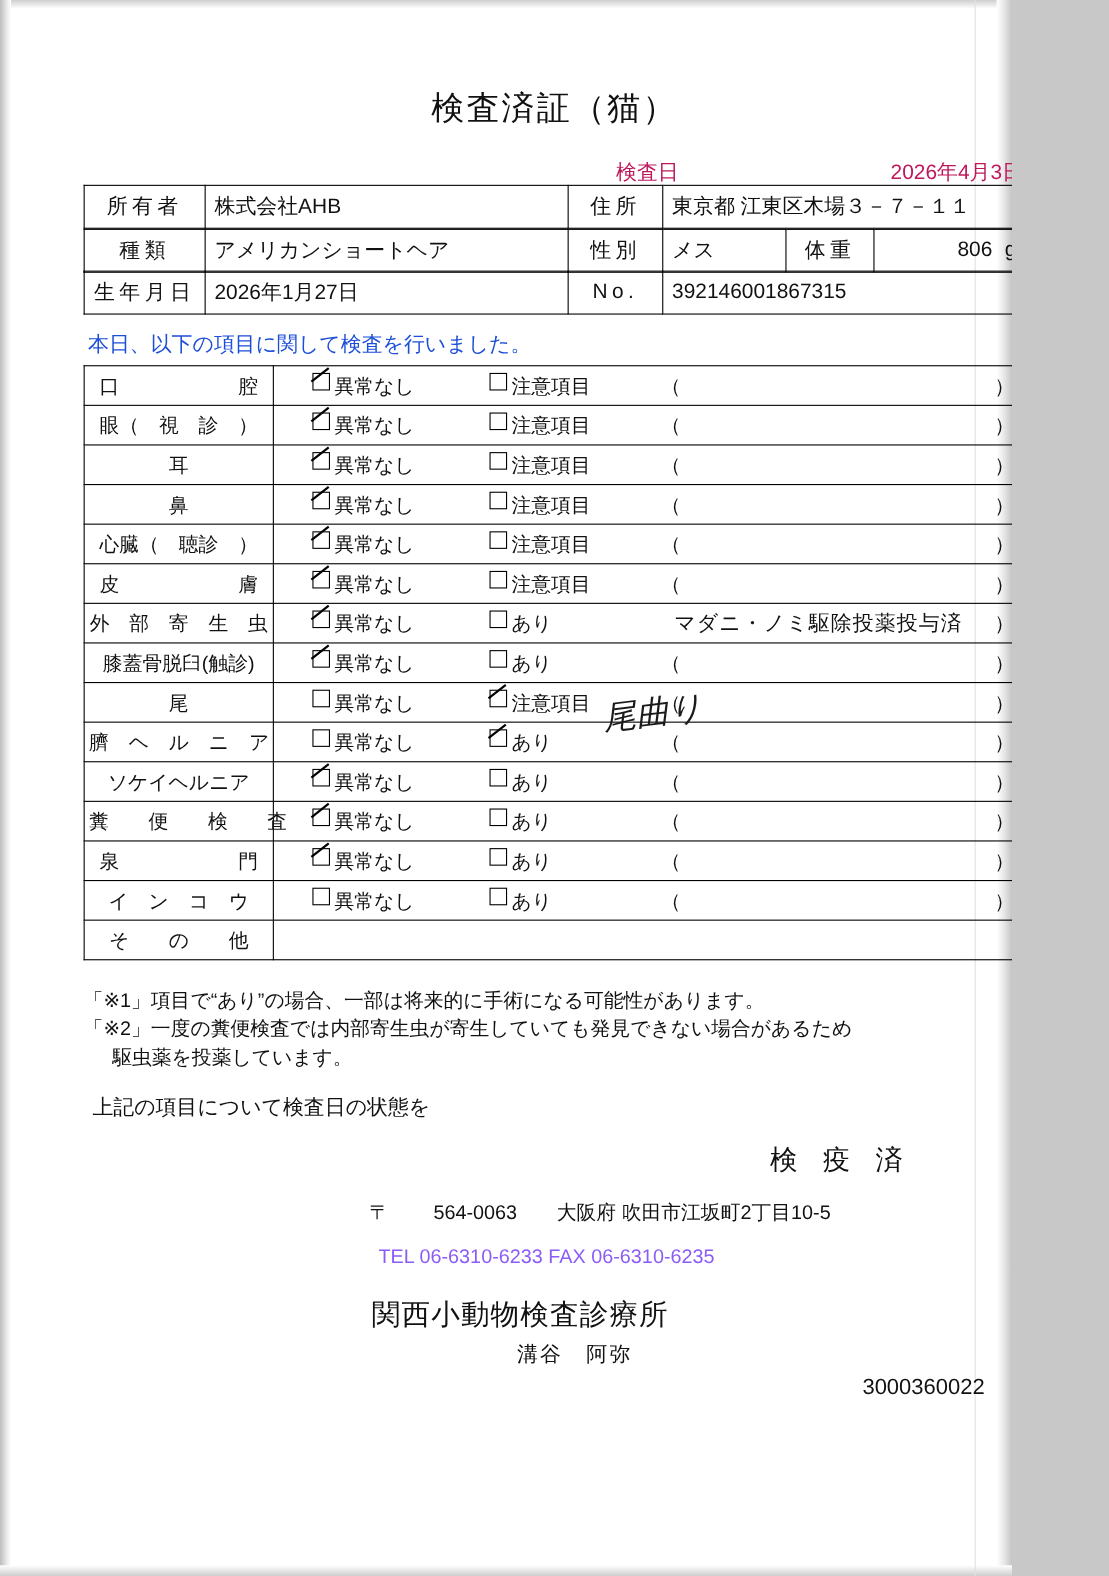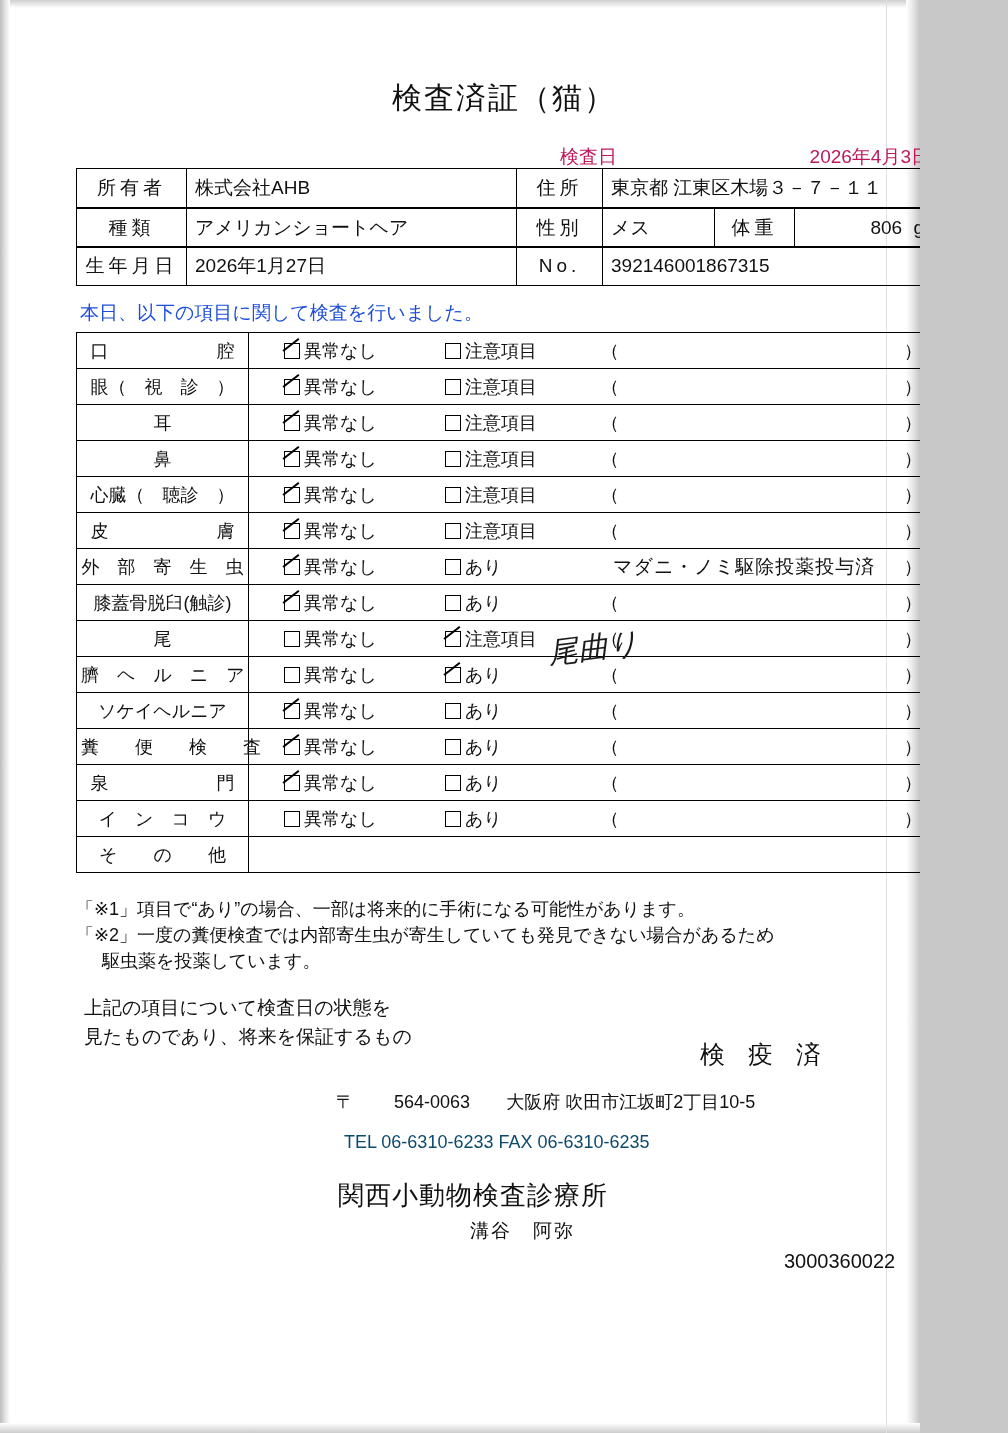--- a/index.html
+++ b/index.html
@@ -134,21 +134,20 @@
     padding: 0 6px;
     position: relative;
   }
   .opt-row {
     display: flex;
     align-items: center;
     height: 33px;
   }
   .opt {
     display: inline-flex;
-    align-items: center;
     white-space: nowrap;
     padding-left: 29px;
   }
   .opt .box {
     display: inline-block;
     width: 14px;
     height: 14px;
     border: 1.5px solid #000;
     margin-right: 4px;
     position: relative;
@@ -230,21 +229,21 @@
     font-size: 18px;
     color: #111;
   }
   .addr .zip-gap { display: inline-block; width: 30px; }
   .addr .gap2 { display: inline-block; width: 26px; }
   .tel {
     position: absolute;
     left: 344px;
     top: 1132px;
     font-size: 18px;
-    color: #0c4a6e;
+    color: #8b5cf6;
   }
   .clinic {
     position: absolute;
     left: 338px;
     top: 1178px;
     font-size: 26px;
     letter-spacing: 1px;
     color: #111;
   }
   .doctor {
@@ -617,21 +616,20 @@
     <span class="hand" style="left:548px; top:628px">尾曲り</span>
 
     <div class="footnotes">
       <div>「※1」項目で“あり”の場合、一部は将来的に手術になる可能性があります。</div>
       <div>「※2」一度の糞便検査では内部寄生虫が寄生していても発見できない場合があるため</div>
       <div class="indent">駆虫薬を投薬しています。</div>
     </div>
 
     <div class="disclaimer">
       <div>上記の項目について検査日の状態を</div>
-      <div>見たものであり、将来を保証するもの</div>
     </div>
 
     <div class="stamp">検 疫 済</div>
 
     <div class="addr">
       <span>〒</span>
       <span class="zip-gap"></span>
       <span>564-0063</span>
       <span class="gap2"></span>
       <span>大阪府 吹田市江坂町2丁目10-5</span>

